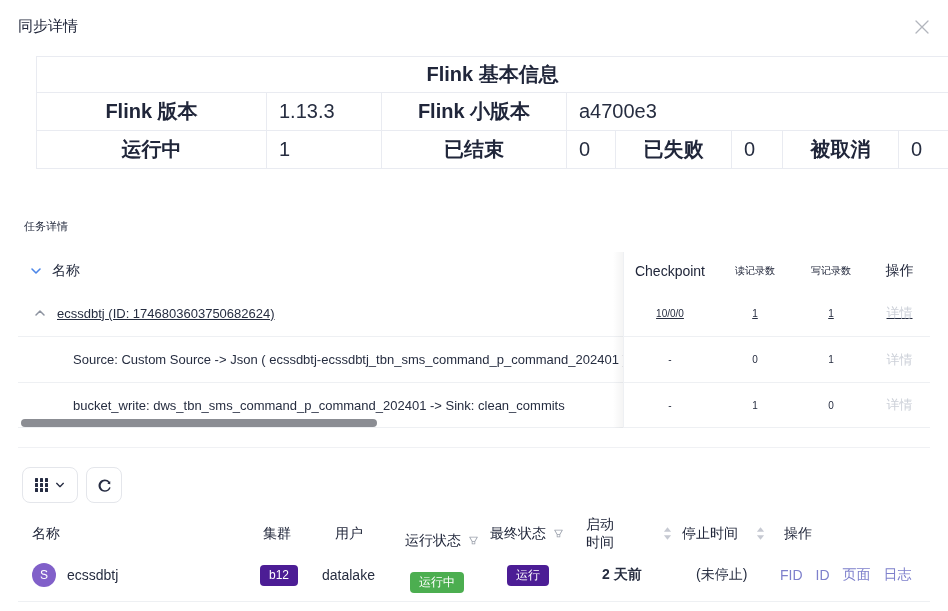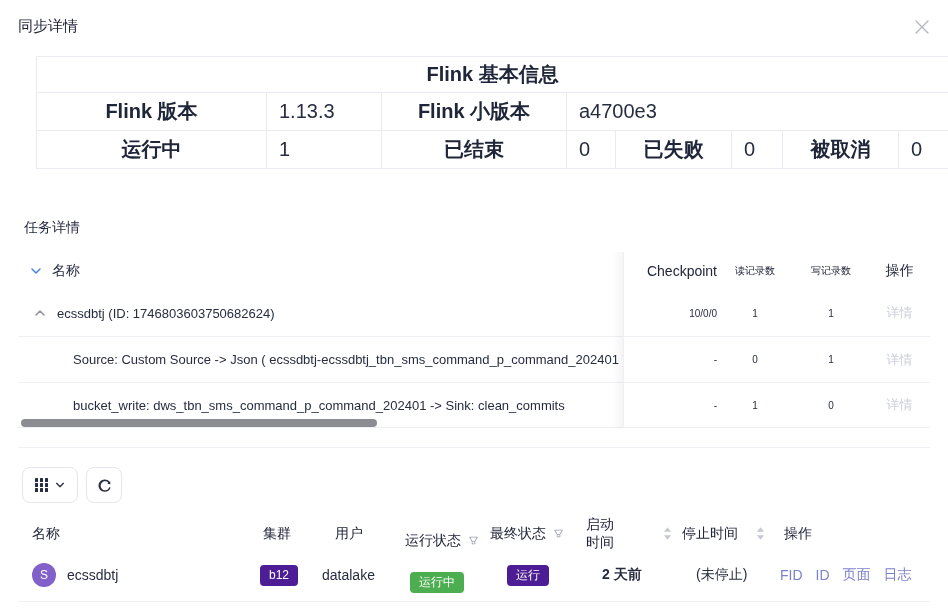--- a/index.html
+++ b/index.html
@@ -14,34 +14,34 @@
   
   table.info-table { position:absolute; left:18px; top:56px; width:912px; border-collapse:collapse; table-layout:fixed; font-size:20px;margin-left:18px; }
   table.info-table td { border:1px solid #e9ebf1; overflow:hidden; white-space:nowrap; }
   td.tbl-header { height:36px; text-align:center; font-weight:700; color:#20263a; }
   tr.r38 td { height:38px; }
   tr.r37 td { height:37px; }
   td.lbl { text-align:center; font-weight:700; color:#20263a; }
   td.val { text-align:left; padding-left:12px; color:#262d40; }
 
   
-  .task-title { position:absolute; left:24px; top:219px; font-size:14px; color:#262d40; }
+  .task-title { position:absolute; left:24px; top:219px; font-size:11px; color:#262d40; }
   .task-table { position:absolute; left:18px; top:252px; width:912px; height:176px; font-size:14px; }
   .t-row { display:flex; align-items:center; }
   .t-head { height:38px; }
-  .t-r1 { height:47px; border-bottom:1px solid #eef0f3; }
+  .t-r1 { height:47px; border-bottom:1px solid #eef0f3;text-decoration:underline; }
   .t-r2 { height:46px; border-bottom:1px solid #eef0f3; }
   .t-r3 { height:45px; border-bottom:1px solid #eef0f3; }
   .t-name { width:605px; overflow:hidden; white-space:nowrap; display:flex; align-items:center; flex:none; }
   .t-head .t-name { padding-left:12px; }
   .t-r1 .t-name { padding-left:16px; font-size:13px; }
   .t-r2 .t-name,.t-r3 .t-name { padding-left:55px; font-size:13px; }
   .t-name .chev { display:inline-flex; margin-right:10px; flex:none; }
   .t-r1 .t-name .chev { margin-right:11px; }
-  .t-cp { width:94px; text-align:right; flex:none; }
+  .t-cp { width:94px; text-align:center; flex:none; }
   .t-rd,.t-wr { width:76px; text-align:center; flex:none; }
   .t-op { width:61px; text-align:center; flex:none; }
   .t-head .t-cp,.t-head .t-rd,.t-head .t-wr,.t-head .t-op { font-size:14px; color:#20263a; }
   .t-row .t-cp,.t-row .t-rd,.t-row .t-wr { font-size:10px; }
   .t-head .t-cp { font-size:14px; }
   a.detail-link { color:#ccd0d8; text-decoration:none; font-size:13px; cursor:not-allowed; }
   .v-sep { position:absolute; left:605px; top:0; width:1px; height:176px; background:#eef0f3; }
   .v-shadow { position:absolute; left:595px; top:0; width:10px; height:176px;
     background:linear-gradient(to right, rgba(0,0,0,0), rgba(0,0,0,0.045)); pointer-events:none; }
   .hscroll-thumb { position:absolute; left:3px; top:167px; width:356px; height:8px; border-radius:4px; background:#8b8d93; cursor:pointer; }

